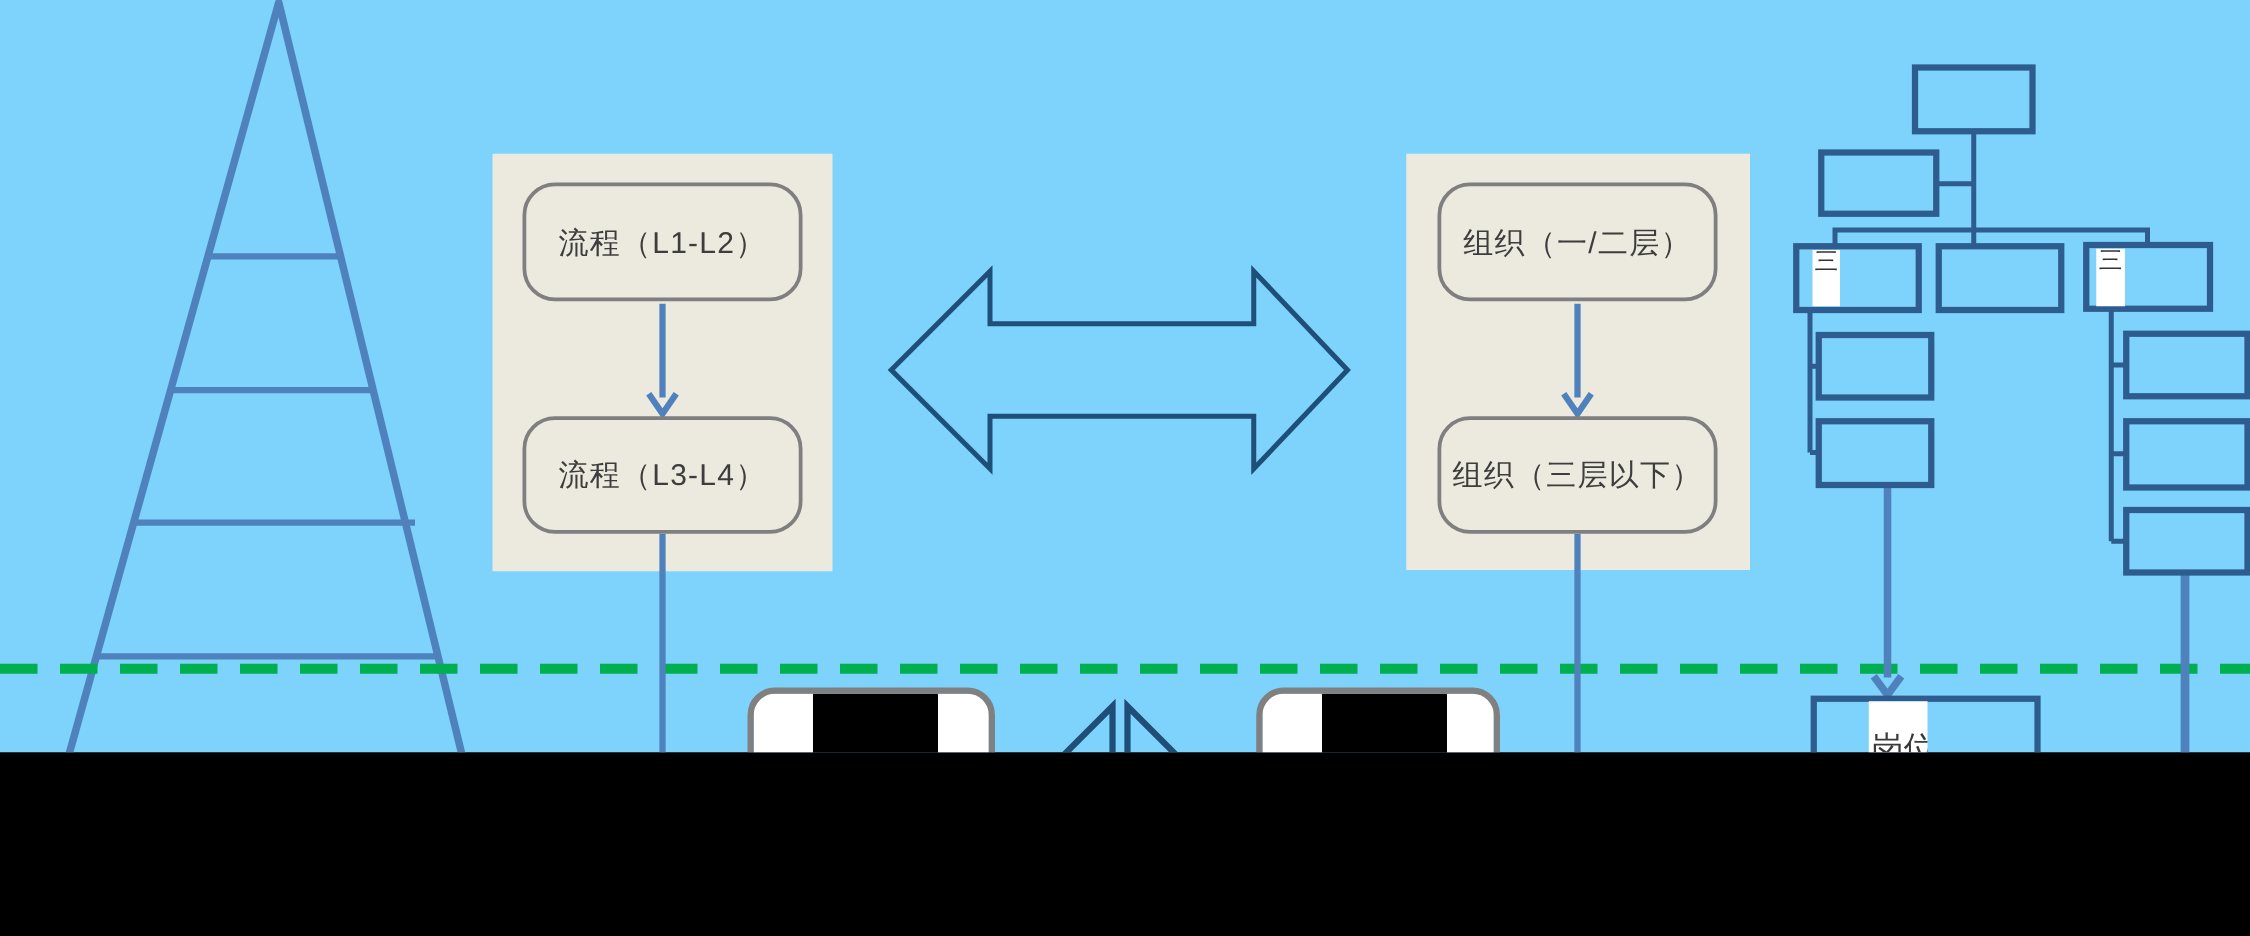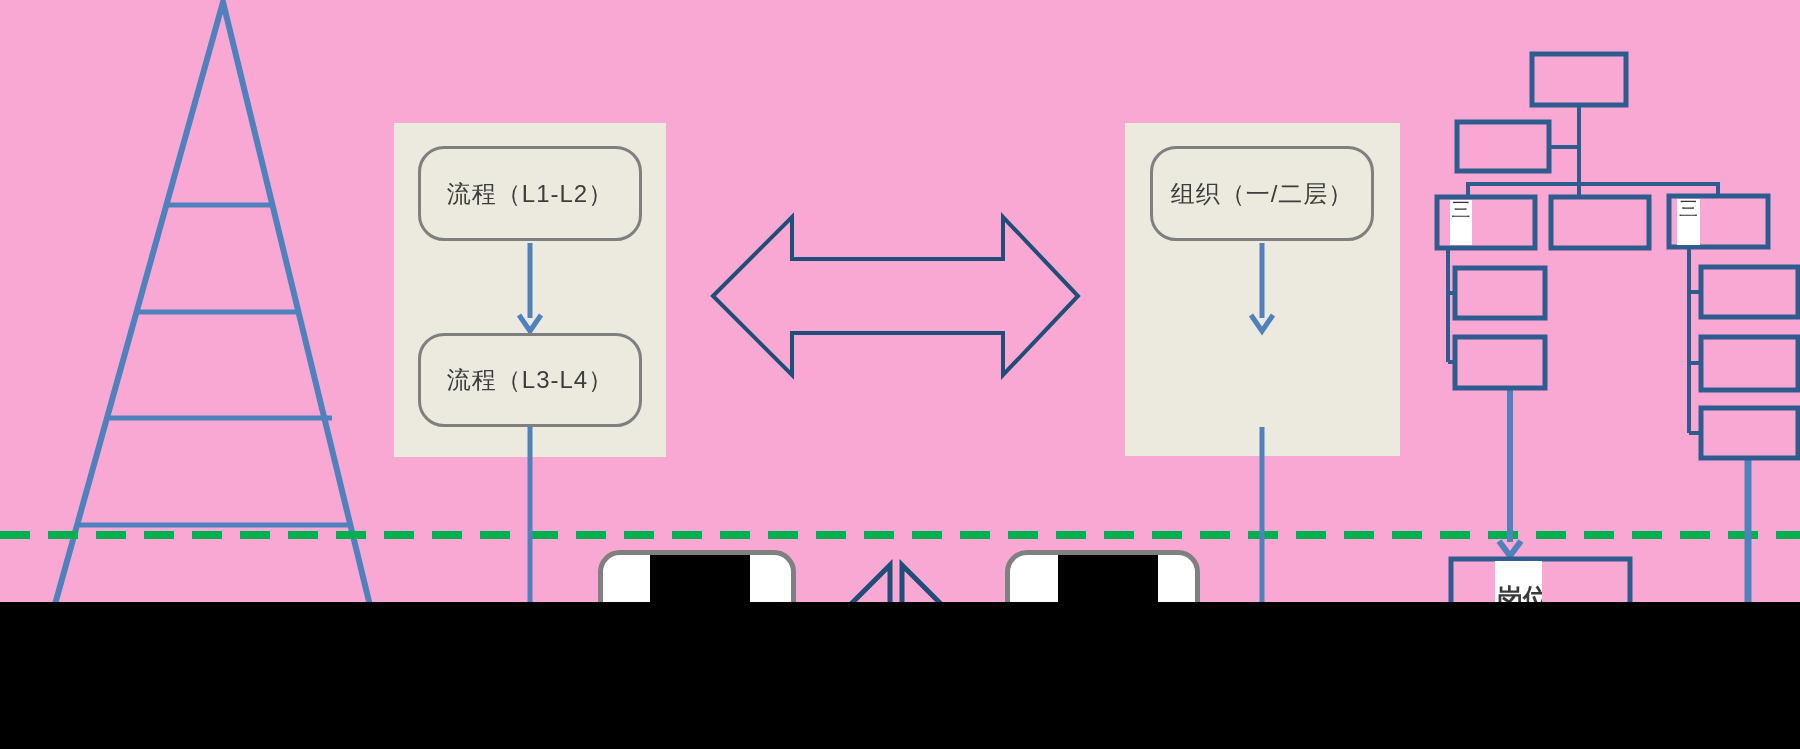--- a/index.html
+++ b/index.html
@@ -1,35 +1,35 @@
 <!DOCTYPE html>
 <html><head>
 <meta charset="utf-8">
 <style>
   html,body{margin:0;padding:0;background:#000;}
   #canvas{
-    position:relative;width:1800px;height:602px;background:#f9a8d4;overflow:hidden;
+    position:relative;width:1800px;height:602px;background:#7dd3fc;overflow:hidden;
     font-family:"Liberation Sans","DejaVu Sans",sans-serif;
   }
   .abs{position:absolute;}
   .panel{background:#ECE9DF;}
   .soft-box{
     box-sizing:border-box;border:3px solid #7f7f7f;border-radius:26px;
     display:flex;align-items:center;justify-content:center;
     font-size:24px;color:#3d3d3d;letter-spacing:1px;background:transparent;
   }
   .band-box{
     box-sizing:border-box;border:5px solid #808080;border-radius:22px;
     background-origin:border-box;background-clip:border-box;
   }
   .band-left{background:linear-gradient(90deg,#ffffff 0 47px,#000000 47px 147px,#ffffff 147px 100%);}
   .band-right{background:linear-gradient(90deg,#ffffff 0 48px,#000000 48px 148px,#ffffff 148px 100%);}
   .white-patch{background:#ffffff;color:#333333;overflow:hidden;}
   .patch-clip{height:21px;overflow:hidden;line-height:20px;font-size:19px;text-align:center;}
-  .post-text{font-size:26px;line-height:74px;white-space:nowrap;padding-left:2px;color:#3a3a3a;font-weight:bold;}
+  .post-text{font-size:26px;line-height:74px;white-space:nowrap;padding-left:2px;color:#3a3a3a;}
   svg{position:absolute;left:0;top:0;}
 </style>
 </head>
 <body>
 
 <div id="canvas">
 
   <div class="abs panel" style="left:394px;top:123px;width:272px;height:334px;"></div>
   <div class="abs panel" style="left:1125px;top:123px;width:275px;height:333px;"></div>
 
@@ -116,20 +116,23 @@
 
   <div class="abs soft-box" style="left:418px;top:146px;width:224px;height:95px;">
     <span>流程（L1-L2）</span>
   </div>
   <div class="abs soft-box" style="left:418px;top:333px;width:224px;height:94px;">
     <span>流程（L3-L4）</span>
   </div>
   <div class="abs soft-box" style="left:1150px;top:146px;width:224px;height:95px;text-align:center;">
     <span>组织（一/二层）</span>
   </div>
+  <div class="abs soft-box" style="left:1150px;top:333px;width:224px;height:94px;">
+    <span>组织（三层以下）</span>
+  </div>
 
   <div class="abs white-patch" style="left:1450px;top:200px;width:22px;height:45px;">
     <div class="patch-clip">三</div>
   </div>
   <div class="abs white-patch" style="left:1677px;top:199px;width:23px;height:46px;">
     <div class="patch-clip">三</div>
   </div>
   <div class="abs white-patch" style="left:1495px;top:561px;width:47px;height:74px;">
     <div class="post-text">岗位</div>
   </div>

